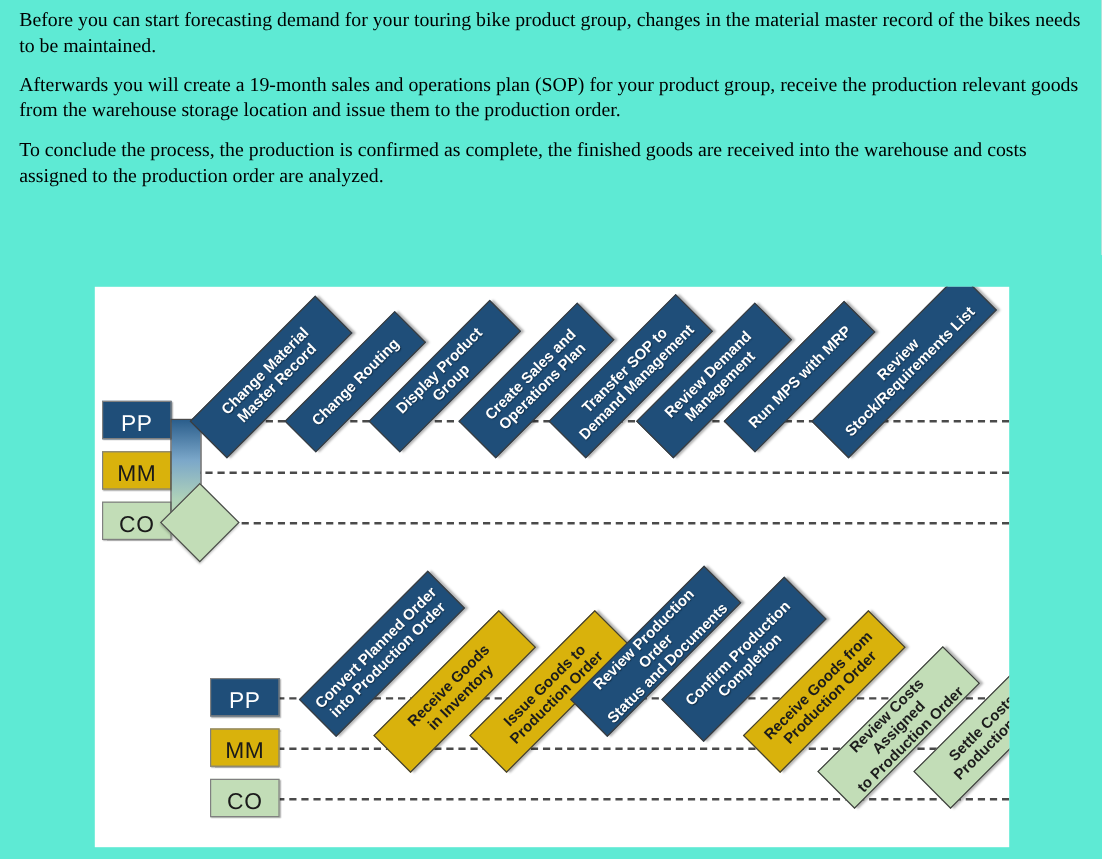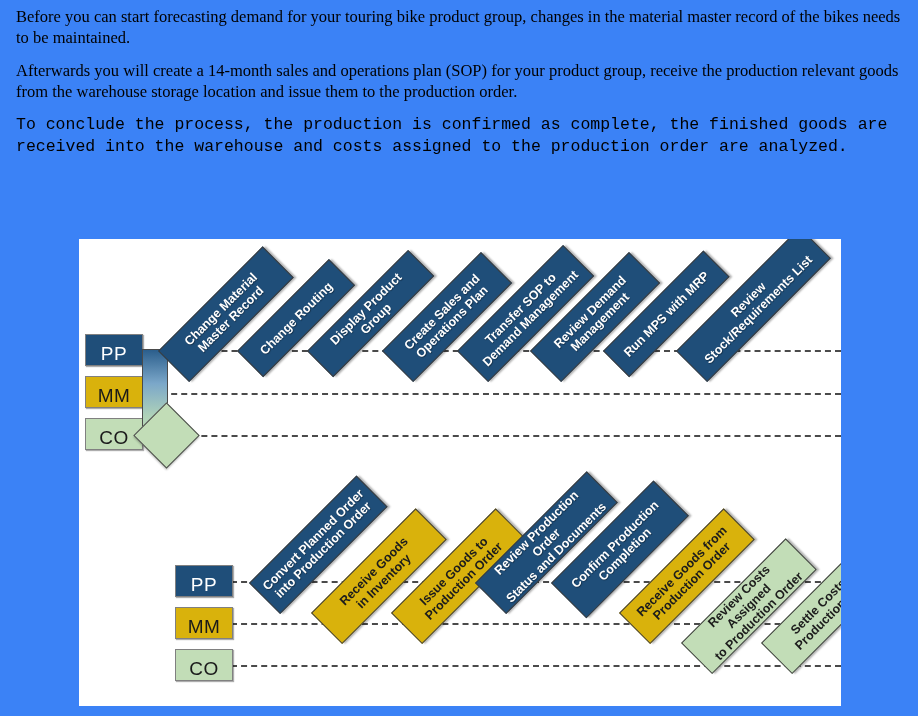--- a/index.html
+++ b/index.html
@@ -6,35 +6,35 @@
   html, body {
     margin: 0; padding: 0;
     width: 918px; height: 716px;
     overflow: hidden;
     background: #d9d9d9;
     font-family: "Liberation Serif", serif;
   }
   #page {
     position: relative;
     width: 918px; height: 716px;
-    background: #3b82f6;
+    background: #5eead4;
   }
 
   
   .prose {
     position: absolute;
     left: 16px; top: 6px;
     width: 888px;
     color: #000;
     font-family: "Liberation Serif", serif;
     font-size: 16.5px;
     line-height: 1.28;
   }
   .prose p { margin: 0 0 12px 0; }
-  .prose p:last-child { margin-bottom: 0; font-family: Liberation Mono, monospace; }
+  .prose p:last-child { margin-bottom: 0; }
 
   
   #diagram {
     position: absolute;
     left: 79px; top: 239px;
     width: 762px; height: 467px;
     background: #ffffff;
     overflow: hidden;
   }
 
@@ -100,21 +100,21 @@
     box-shadow: 1px 1px 2px rgba(0,0,0,.25);
   }
 </style>
 </head>
 <body>
 
 <div id="page">
 
   <div class="prose">
     <p>Before you can start forecasting demand for your touring bike product group, changes in the material master record of the bikes needs to be maintained.</p>
-    <p>Afterwards you will create a 14-month sales and operations plan (SOP) for your product group, receive the production relevant goods from the warehouse storage location and issue them to the production order.</p>
+    <p>Afterwards you will create a 19-month sales and operations plan (SOP) for your product group, receive the production relevant goods from the warehouse storage location and issue them to the production order.</p>
     <p>To conclude the process, the production is confirmed as complete, the finished goods are received into the warehouse and costs assigned to the production order are analyzed.</p>
   </div>
 
   <div id="diagram">
 
     <div class="lane" style="left:62px; top:111px; width:700px;"></div>
     <div class="lane" style="left:62px; top:154px; width:700px;"></div>
     <div class="lane" style="left:62px; top:196px; width:700px;"></div>
 
     <div class="legend-box legend-pp" style="left:6px; top:95px;">

